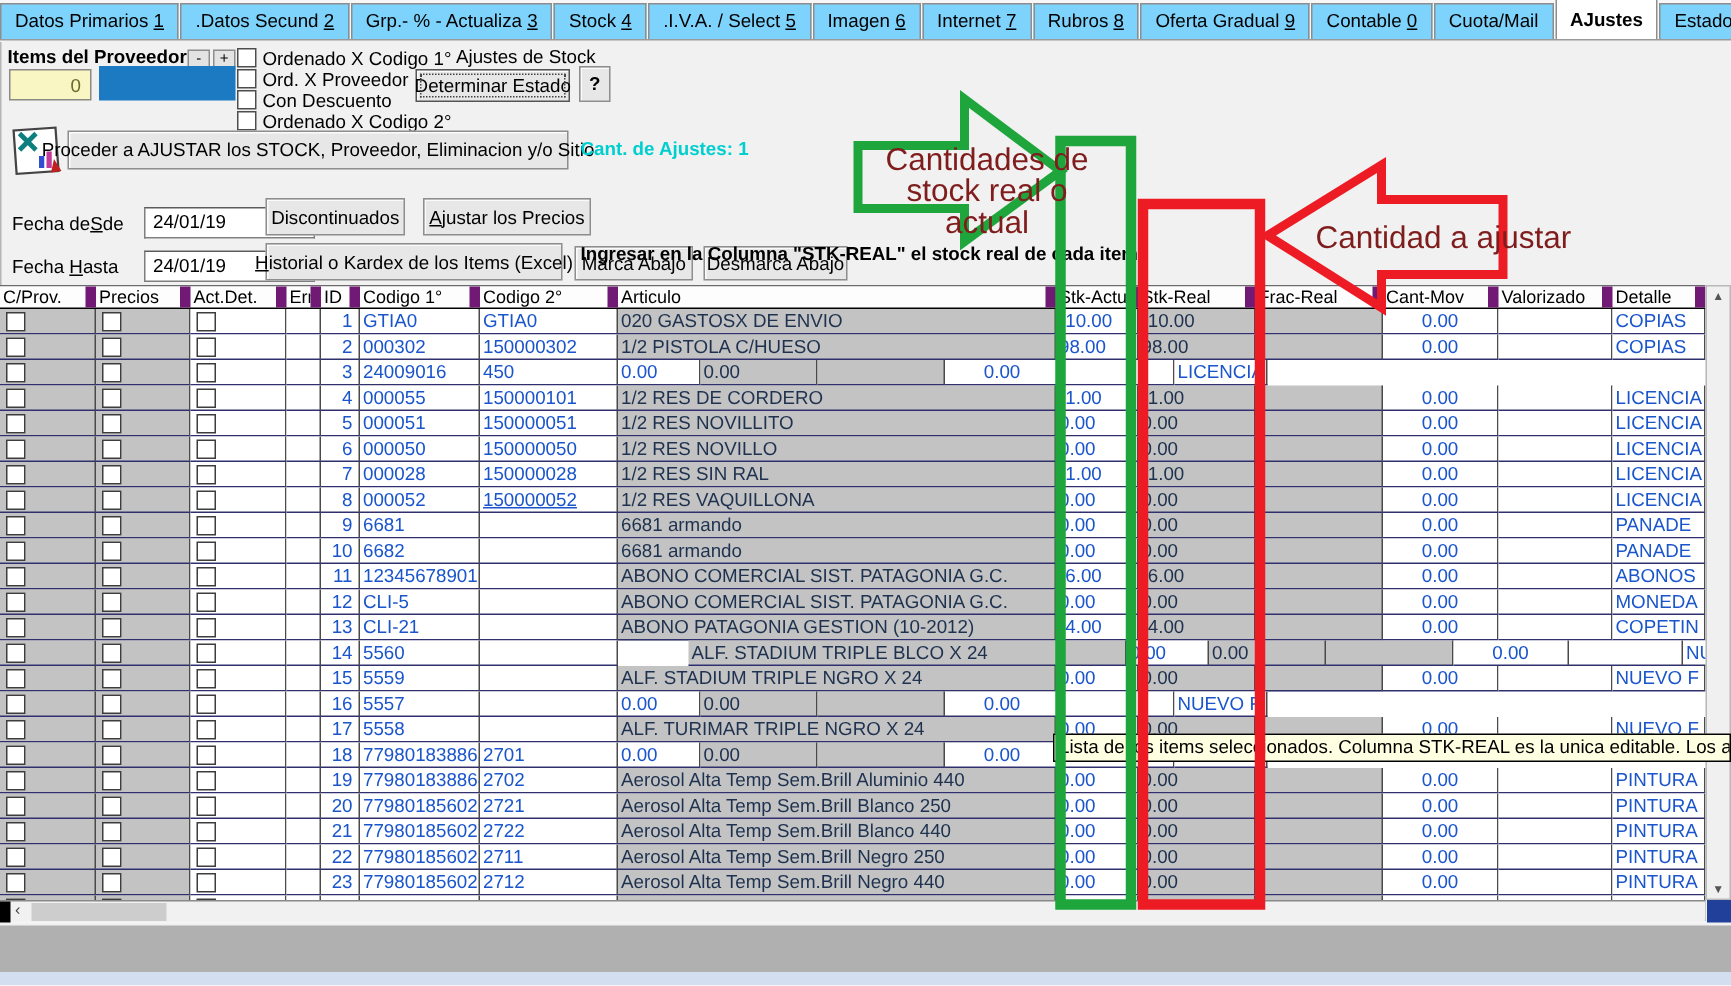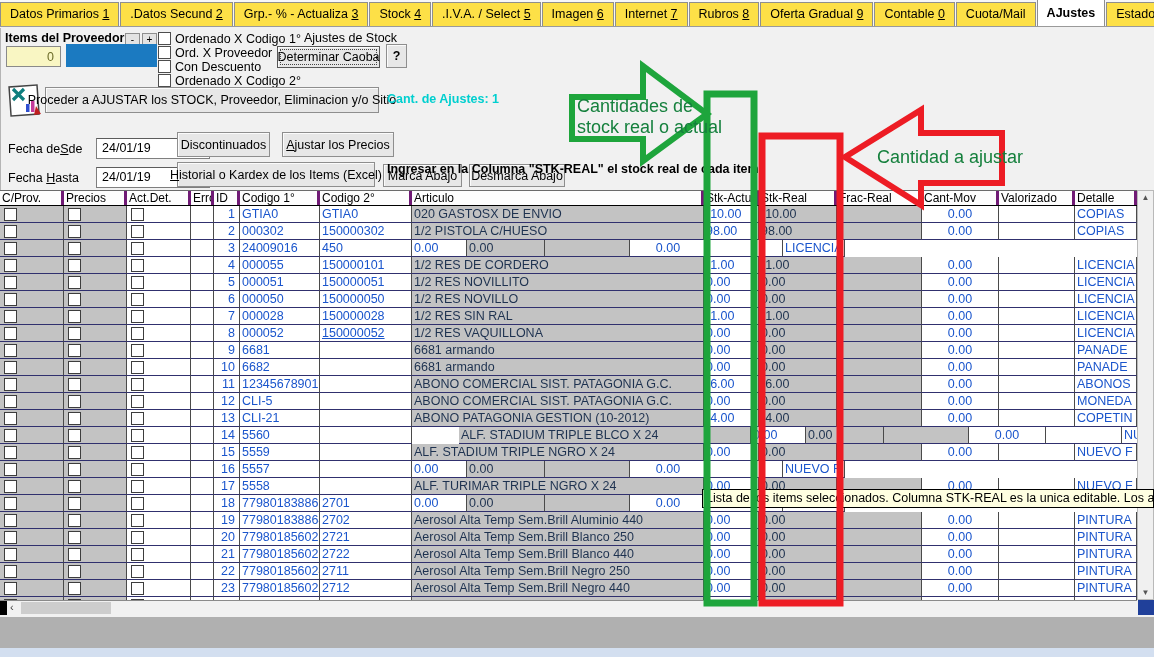--- a/index.html
+++ b/index.html
@@ -2,21 +2,21 @@
 <html><head>
 <meta charset="utf-8">
 <style>
   * { margin:0; padding:0; box-sizing:border-box; }
   html,body { width:1154px; height:657px; font-family:"Liberation Sans", sans-serif; background:#ffffff; overflow:hidden; }
   #window { position:relative; width:1154px; height:657px; background:#f1f1f1; }
 
   
   #tabbar { position:absolute; left:0; top:0; width:1154px; height:27px; background:#f7f7f7; border-bottom:1px solid #9a9a9a; display:flex; align-items:flex-end; }
   .tab { height:24px; margin-top:3px; padding:4px 9px 0 9px; font-size:12.5px; color:#000;
-         background:#fde047; border:1px solid #8e8e8e; border-bottom:none; margin-right:1px; white-space:nowrap; cursor:default; }
+         background:#7dd3fc; border:1px solid #8e8e8e; border-bottom:none; margin-right:1px; white-space:nowrap; cursor:default; }
   .tab.active { height:27px; margin-top:0; background:#ffffff; font-weight:bold; position:relative; z-index:3; padding-top:6px; }
 
   
   #form { position:absolute; left:0; top:28px; width:1154px; height:162px; background:#f1f1f1; border-left:1px solid #b5b5b5; }
   .lbl { position:absolute; font-size:12.5px; color:#000; white-space:nowrap; }
   .bold { font-weight:bold; }
   .btn { position:absolute; background:#e7e7e7; border:1px solid #8e8e8e; font-size:12.5px; color:#000;
          display:flex; align-items:center; justify-content:center; white-space:nowrap; cursor:default;
          box-shadow:inset 1px 1px 0 #fbfbfb; }
   .btn.focus { border:1px solid #555; outline:1px dotted #444; outline-offset:-4px; }
@@ -24,21 +24,21 @@
   .chk { position:absolute; width:13px; height:13px; background:#fff; border:1px solid #4d4d4d; }
   .smallbtn { position:absolute; width:15px; height:14px; background:#e3e3e3; border:1px solid #8e8e8e; font-size:10px; line-height:11px; text-align:center; }
   #bluebar { position:absolute; left:65px; top:16px; width:91px; height:23px; background:#1b7ac1; }
   #yellowbox { position:absolute; left:5px; top:18px; width:55px; height:21px; background:#f9f6c3; border:1px solid #8a8a8a; font-size:12.5px; text-align:right; padding:3px 6px 0 0; color:#6d6d2a; }
   #cantajustes { color:#00cfcf; font-weight:bold; }
   .note { font-weight:bold; font-size:12.5px; }
 
   
   #grid { position:absolute; left:0; top:190px; width:1137px; height:425px; background:#fff; border-top:1px solid #6b6b6b; }
   #gridhead { display:flex; height:15px; background:#fdfdfd; border-bottom:1px solid #000; }
-  .hcell { font-size:12px; color:#000; padding:0 2px; overflow:hidden; white-space:nowrap; border-right:3px solid #701a75; flex:none; }
+  .hcell { font-size:12px; color:#000; padding:0 2px; overflow:hidden; white-space:nowrap; border-right:7px solid #701a75; flex:none; }
   .grow { display:flex; height:17px; }
   .gcell { flex:none; font-size:12.5px; padding:1px 2px 0 2px; overflow:hidden; white-space:nowrap;
            border-right:1px solid #4a4a4a; border-bottom:1px solid #30306e; background:#fff; }
   .gcell.gray { background:#c3c3c3; }
   .gcell.blue { color:#1a55cc; }
   .gcell.navy { color:#1e3250; }
   .gcell.right { text-align:right; padding-right:4px; }
   .gcell.center { text-align:center; }
   .rowchk { width:13px; height:13px; background:#fff; border:1px solid #3d3d3d; margin:1px 0 0 2px; }
 
@@ -54,21 +54,21 @@
   
   #strip-gray { position:absolute; left:0; top:617px; width:1154px; height:31px; background:#b0b0b0; }
   #strip-blue { position:absolute; left:0; top:648px; width:1154px; height:9px; background:#d3dff0; }
 
   
   #tooltip { position:absolute; left:702px; top:489px; width:452px; height:19px; background:#ffffe1; border:1px solid #000;
              font-size:12.5px; padding:1px 3px; white-space:nowrap; overflow:hidden; z-index:20; color:#000; }
 
   
   #anno-svg { position:absolute; left:0; top:0; width:1154px; height:657px; z-index:30; pointer-events:none; }
-  .anno-text { position:absolute; z-index:31; font-size:18px; color:#15803d; pointer-events:none; }
+  .anno-text { position:absolute; z-index:31; font-size:21px; color:#7f1d1d; pointer-events:none;text-align:center; }
 </style>
 </head>
 <body>
 
 <div id="window">
 
   <div id="tabbar">
       <div class="tab">Datos Primarios <u>1</u></div>
       <div class="tab">.Datos Secund <u>2</u></div>
       <div class="tab">Grp.- % - Actualiza <u>3</u></div>
@@ -94,21 +94,21 @@
     <div class="chk" style="left:157px; top:4px;"></div>
     <div class="lbl" style="left:174px; top:4px;">Ordenado X Codigo 1°</div>
     <div class="chk" style="left:157px; top:18px;"></div>
     <div class="lbl" style="left:174px; top:18px;">Ord. X Proveedor</div>
     <div class="chk" style="left:157px; top:32px;"></div>
     <div class="lbl" style="left:174px; top:32px;">Con Descuento</div>
     <div class="chk" style="left:157px; top:46px;"></div>
     <div class="lbl" style="left:174px; top:46px;">Ordenado X Codigo 2°</div>
 
     <div class="lbl" style="left:303px; top:3px;">Ajustes de Stock</div>
-    <div class="btn focus" style="left:276px; top:18px; width:103px; height:22px;">Determinar Caoba</div>
+    <div class="btn focus" style="left:276px; top:18px; width:103px; height:22px;">Determinar Estado</div>
     <div class="btn" style="left:385px; top:16px; width:21px; height:24px; font-weight:bold;">?</div>
 
     <svg style="position:absolute; left:5px; top:56px;" width="38" height="34" viewBox="0 0 38 34">
       <rect x="4" y="2" width="28" height="29" fill="#ffffff" stroke="#444" stroke-width="1.5" transform="rotate(-4 18 16)"></rect>
       <path d="M7 5 L18 16 M18 5 L7 16" stroke="#0e7e7e" stroke-width="3.2"></path>
       <rect x="20" y="20" width="3.5" height="8" fill="#2f4fd0"></rect>
       <rect x="25" y="17" width="3.5" height="11" fill="#c43a9a"></rect>
       <path d="M30 22 L35 30 L28 31 Z" fill="#c02020"></path>
     </svg>
     <div class="btn" style="left:44px; top:59px; width:334px; height:26px;">Proceder a AJUSTAR los STOCK, Proveedor, Eliminacion y/o Sitio</div>

